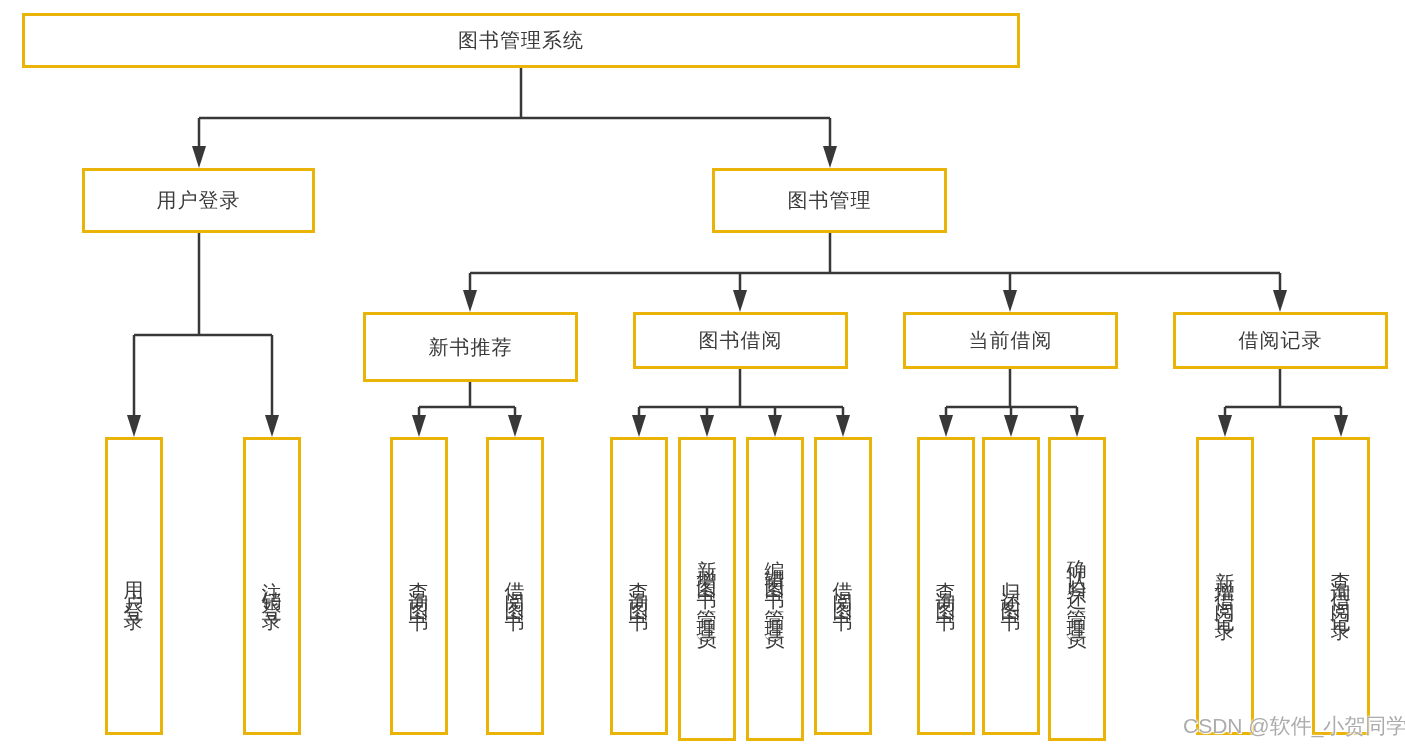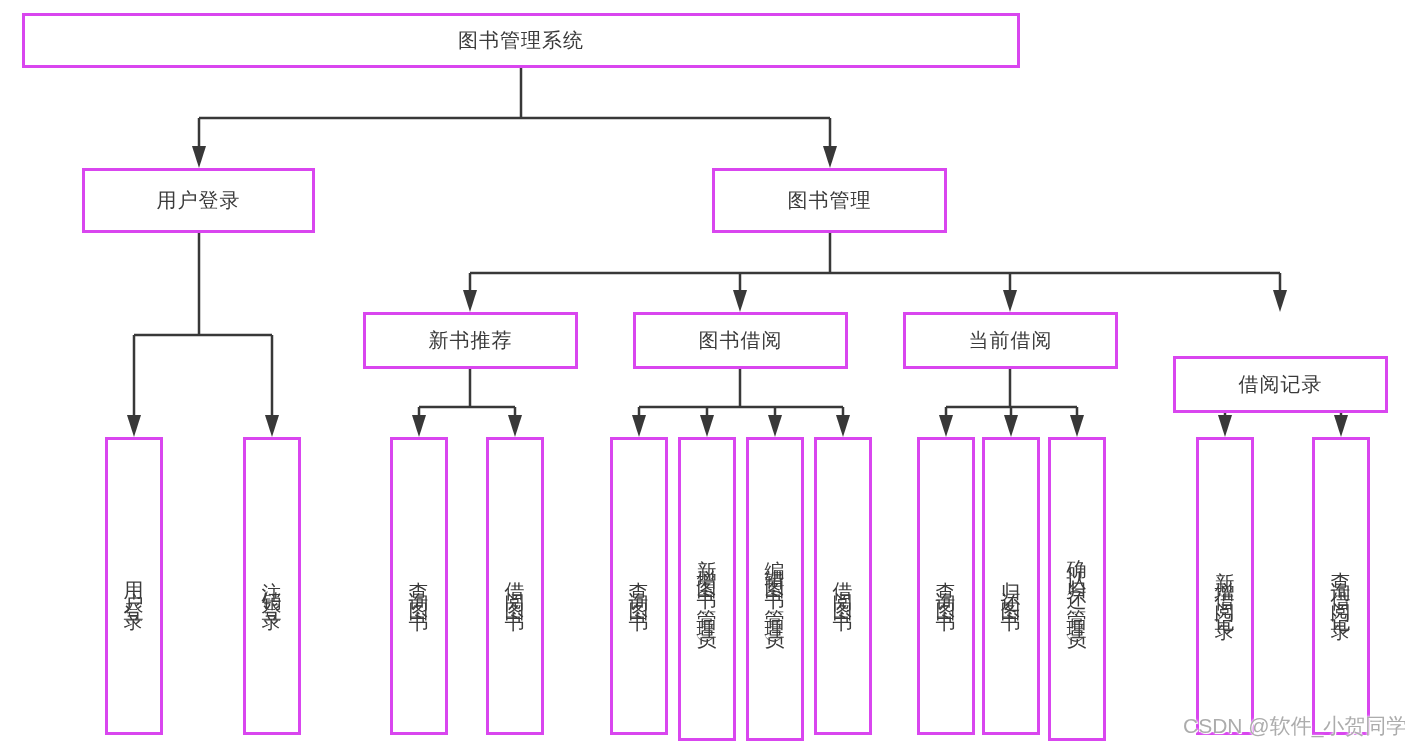--- a/index.html
+++ b/index.html
@@ -2,21 +2,21 @@
 <html><head>
 <meta charset="utf-8">
 <style>
   html,body { margin:0; padding:0; background:#fff; }
   .canvas {
     position:relative; width:1405px; height:747px; background:#ffffff;
     font-family:"Liberation Sans","DejaVu Sans",sans-serif; overflow:hidden;
   }
   .node {
     position:absolute; box-sizing:border-box;
-    border:3px solid #d946ef; background:#ffffff; color:#3a3a3a;
+    border:3px solid #eab308; background:#ffffff; color:#3a3a3a;
     display:flex; align-items:center; justify-content:center;
     font-size:20px; letter-spacing:1px; text-align:center;
   }
   .vnode {
     writing-mode:vertical-rl; text-orientation:mixed;
     letter-spacing:10px; line-height:1.0; font-size:20px;
   }
   svg.connectors { position:absolute; left:0; top:0; pointer-events:none; }
   .watermark {
     position:absolute; left:1183px; top:712px; white-space:nowrap;
@@ -56,24 +56,24 @@
       <polygon points="1070,415 1084,415 1077,437" fill="#383838"></polygon>
       <polygon points="1218,415 1232,415 1225,437" fill="#383838"></polygon>
       <polygon points="1334,415 1348,415 1341,437" fill="#383838"></polygon>
     </svg>
 
   <div class="node" style="left:22px; top:13px; width:998px; height:55px;">图书管理系统</div>
 
   <div class="node" style="left:82px; top:168px; width:233px; height:65px;">用户登录</div>
   <div class="node" style="left:712px; top:168px; width:235px; height:65px;text-align:right;">图书管理</div>
 
-  <div class="node" style="left:363px; top:312px; width:215px; height:57px;">新书推荐</div>
+  <div class="node" style="left:363px; top:312px; width:215px; height:70px;">新书推荐</div>
   <div class="node" style="left:633px; top:312px; width:215px; height:57px;">图书借阅</div>
   <div class="node" style="left:903px; top:312px; width:215px; height:57px;">当前借阅</div>
-  <div class="node" style="left:1173px; top:312px; width:215px; height:57px;margin-top:44px;">借阅记录</div>
+  <div class="node" style="left:1173px; top:312px; width:215px; height:57px;">借阅记录</div>
 
   <div class="node vnode" style="left:105px; top:437px; width:58px; height:298px;">用户登录</div>
   <div class="node vnode" style="left:243px; top:437px; width:58px; height:298px;">注销登录</div>
 
   <div class="node vnode" style="left:390px; top:437px; width:58px; height:298px;">查询图书</div>
   <div class="node vnode" style="left:486px; top:437px; width:58px; height:298px;">借阅图书</div>
 
   <div class="node vnode" style="left:610px; top:437px; width:58px; height:298px;">查询图书</div>
   <div class="node vnode" style="left:678px; top:437px; width:58px; height:304px;">新增图书（管理员）</div>
   <div class="node vnode" style="left:746px; top:437px; width:58px; height:304px;">编辑图书（管理员）</div>

